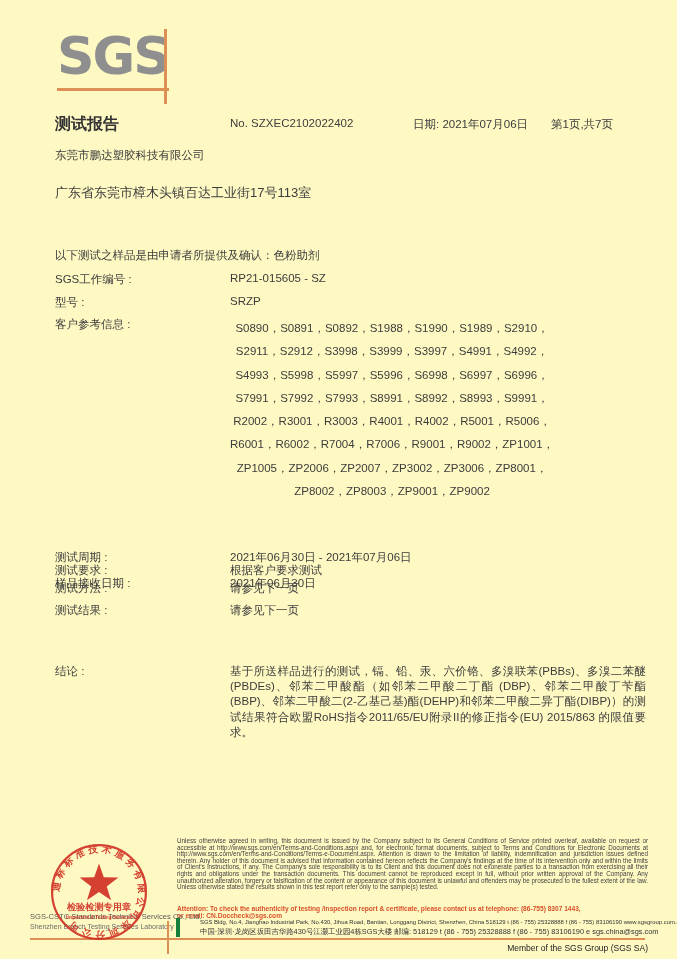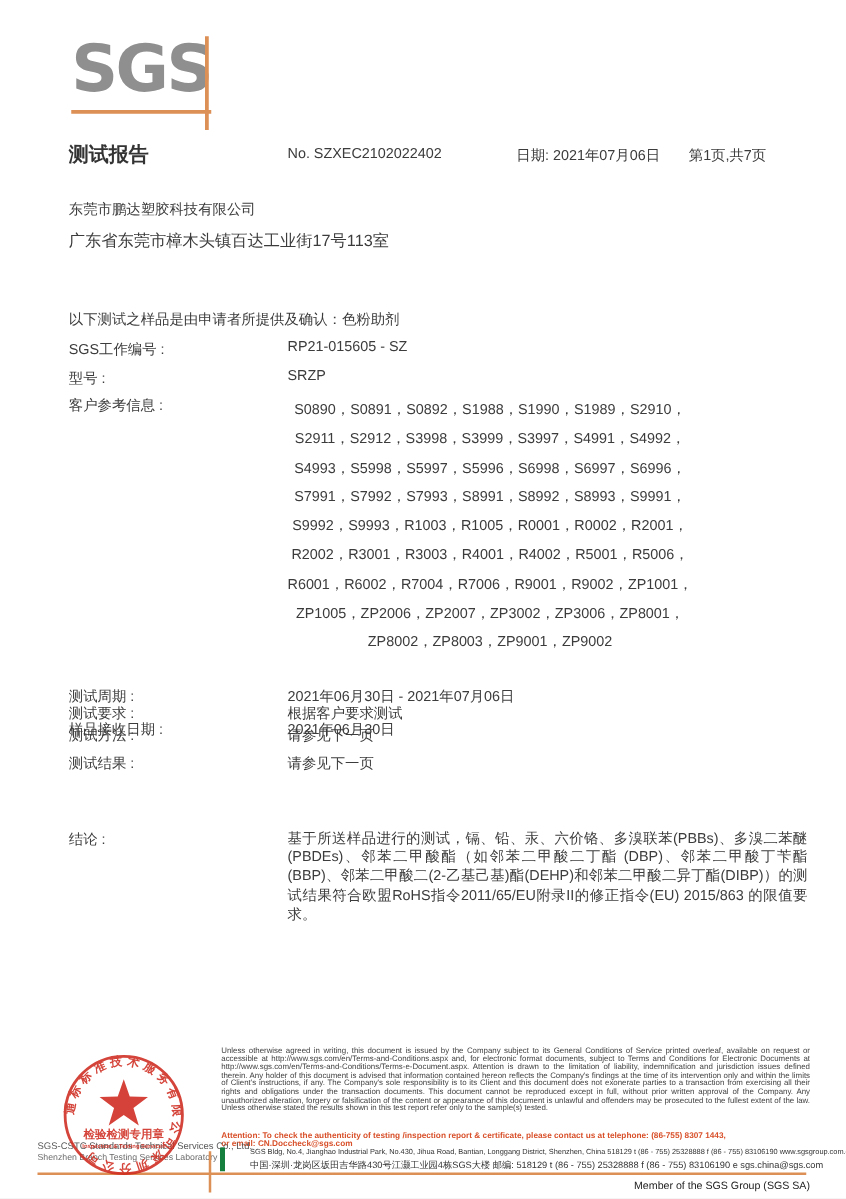--- a/index.html
+++ b/index.html
@@ -1,32 +1,32 @@
 <!DOCTYPE html>
 <html><head>
 <meta charset="utf-8">
 <style>
   html,body{margin:0;padding:0;background:#e8e8e8;}
   .page{
-    position:relative;width:677px;height:959px;background:#ffffff;
+    position:relative;width:677px;height:959px;background:#fef9c3;
     font-family:"Liberation Sans","DejaVu Sans",sans-serif;color:#3c3c3c;
     overflow:hidden;margin:0 auto;
   }
   
   .logo-text{position:absolute;left:57px;top:30px;font-size:52px;line-height:1;
     font-weight:900;letter-spacing:-2px;color:#8f8f8f;font-family:"DejaVu Sans",sans-serif;}
   .logo-hline{position:absolute;left:57px;top:88px;width:112px;height:3px;background:#dd9055;}
   .logo-vline{position:absolute;left:164px;top:29px;width:3px;height:75px;background:#dd9055;}
   .title-row{position:absolute;left:0;top:114px;width:677px;height:22px;}
   .doc-title{position:absolute;left:55px;top:0;font-size:16px;font-weight:bold;color:#333;}
   .report-no{position:absolute;left:230px;top:3px;font-size:11.5px;}
   .report-date{position:absolute;left:413px;top:3px;font-size:11.5px;}
   .page-ind{position:absolute;left:551px;top:3px;font-size:11.5px;}
   
-  .applicant-name{position:absolute;left:55px;top:160px;font-size:11.5px;}
+  .applicant-name{position:absolute;left:55px;top:148px;font-size:11.5px;}
   .applicant-addr{position:absolute;left:55px;top:184px;font-size:13px;}
   .sample-note{position:absolute;left:55px;top:248px;font-size:11.5px;}
   
   .flabel{position:absolute;left:55px;font-size:11.5px;}
   .fvalue{position:absolute;left:230px;font-size:11.5px;}
   .t-jobno{top:272px;} .t-model{top:295px;} .t-ref{top:317px;}
   .t-recv{top:528px;margin-top:48px;} .t-period{top:550px;text-align:right;} .t-req{top:563px;}
   .t-method{top:581px;} .t-result{top:603px;} .t-concl{top:628px;margin-top:36px;}
   .ref-lines{line-height:23.3px;}
   .ref-lines span{display:block;text-align:center;}
@@ -72,21 +72,20 @@
 
   <span class="flabel t-model">型号 :</span>
   <span class="fvalue t-model">SRZP</span>
 
   <span class="flabel t-ref">客户参考信息 :</span>
   <div class="fvalue t-ref ref-lines">
     <span>S0890，S0891，S0892，S1988，S1990，S1989，S2910，</span>
     <span>S2911，S2912，S3998，S3999，S3997，S4991，S4992，</span>
     <span>S4993，S5998，S5997，S5996，S6998，S6997，S6996，</span>
     <span>S7991，S7992，S7993，S8991，S8992，S8993，S9991，</span>
-    <span>S9992，S9993，R1003，R1005，R0001，R0002，R2001，</span>
     <span>R2002，R3001，R3003，R4001，R4002，R5001，R5006，</span>
     <span>R6001，R6002，R7004，R7006，R9001，R9002，ZP1001，</span>
     <span>ZP1005，ZP2006，ZP2007，ZP3002，ZP3006，ZP8001，</span>
     <span>ZP8002，ZP8003，ZP9001，ZP9002</span>
   </div>
 
   <span class="flabel t-recv">样品接收日期 :</span>
   <span class="fvalue t-recv">2021年06月30日</span>
 
   <span class="flabel t-period">测试周期 :</span>

